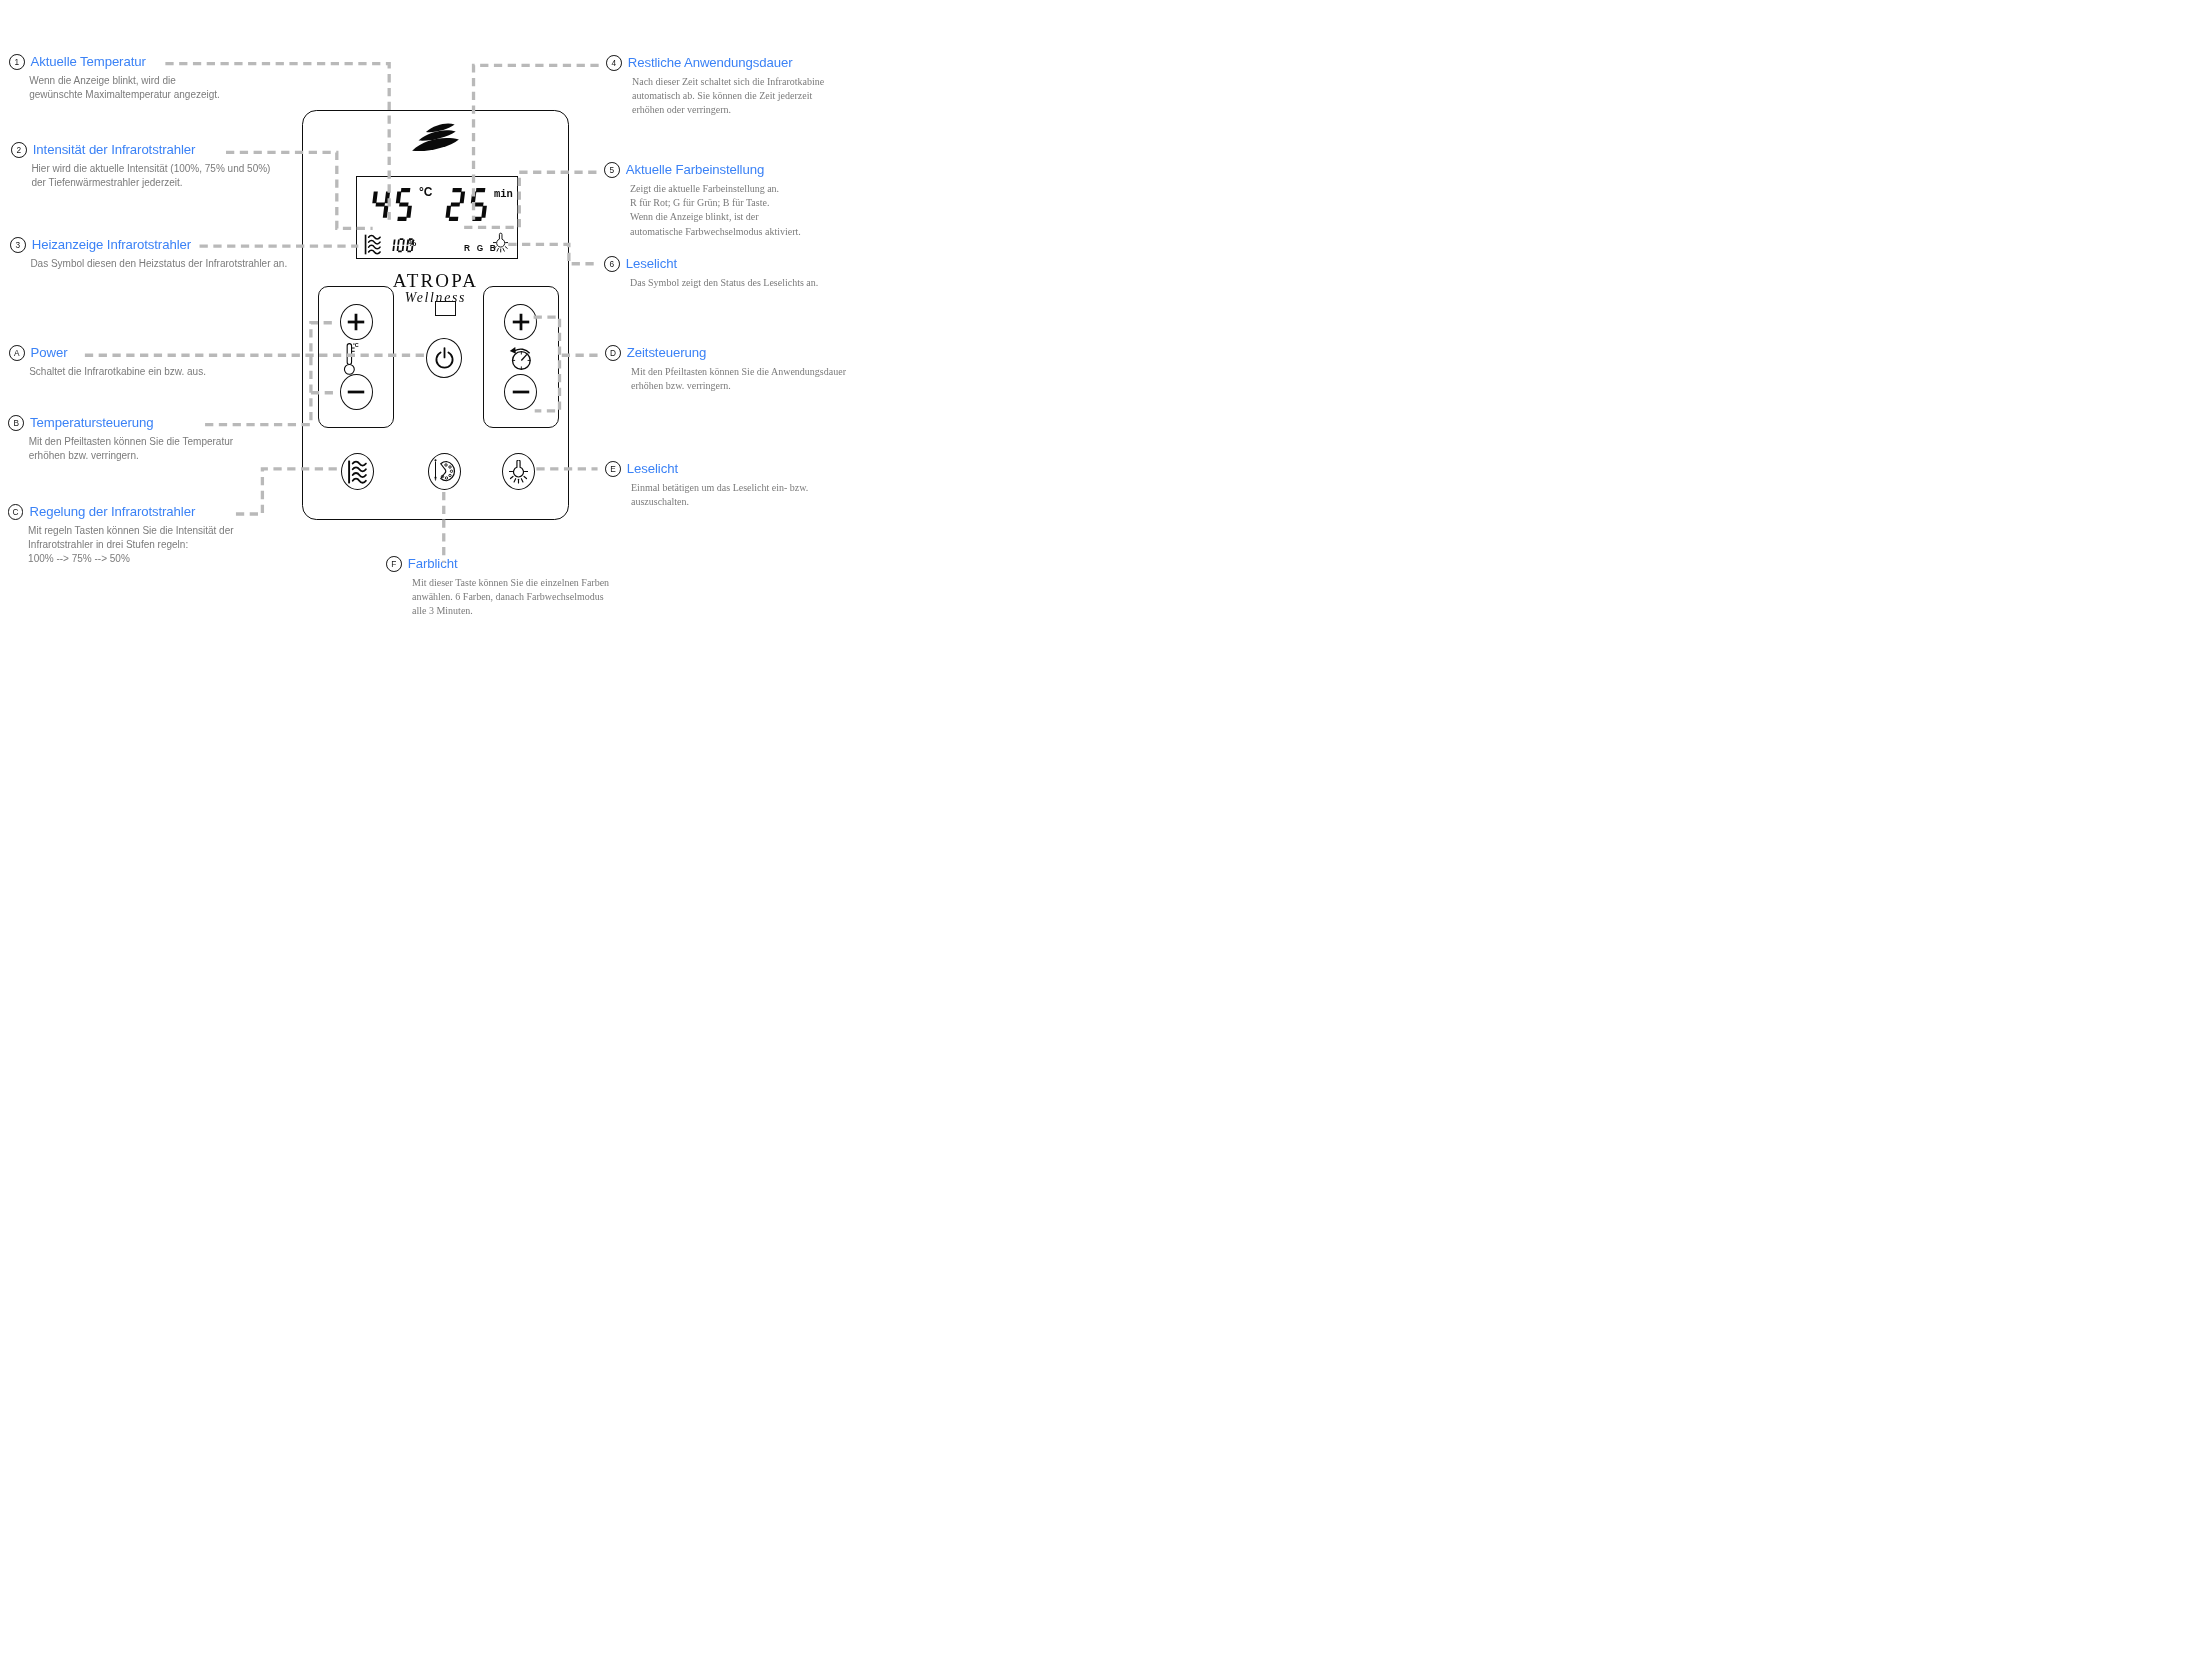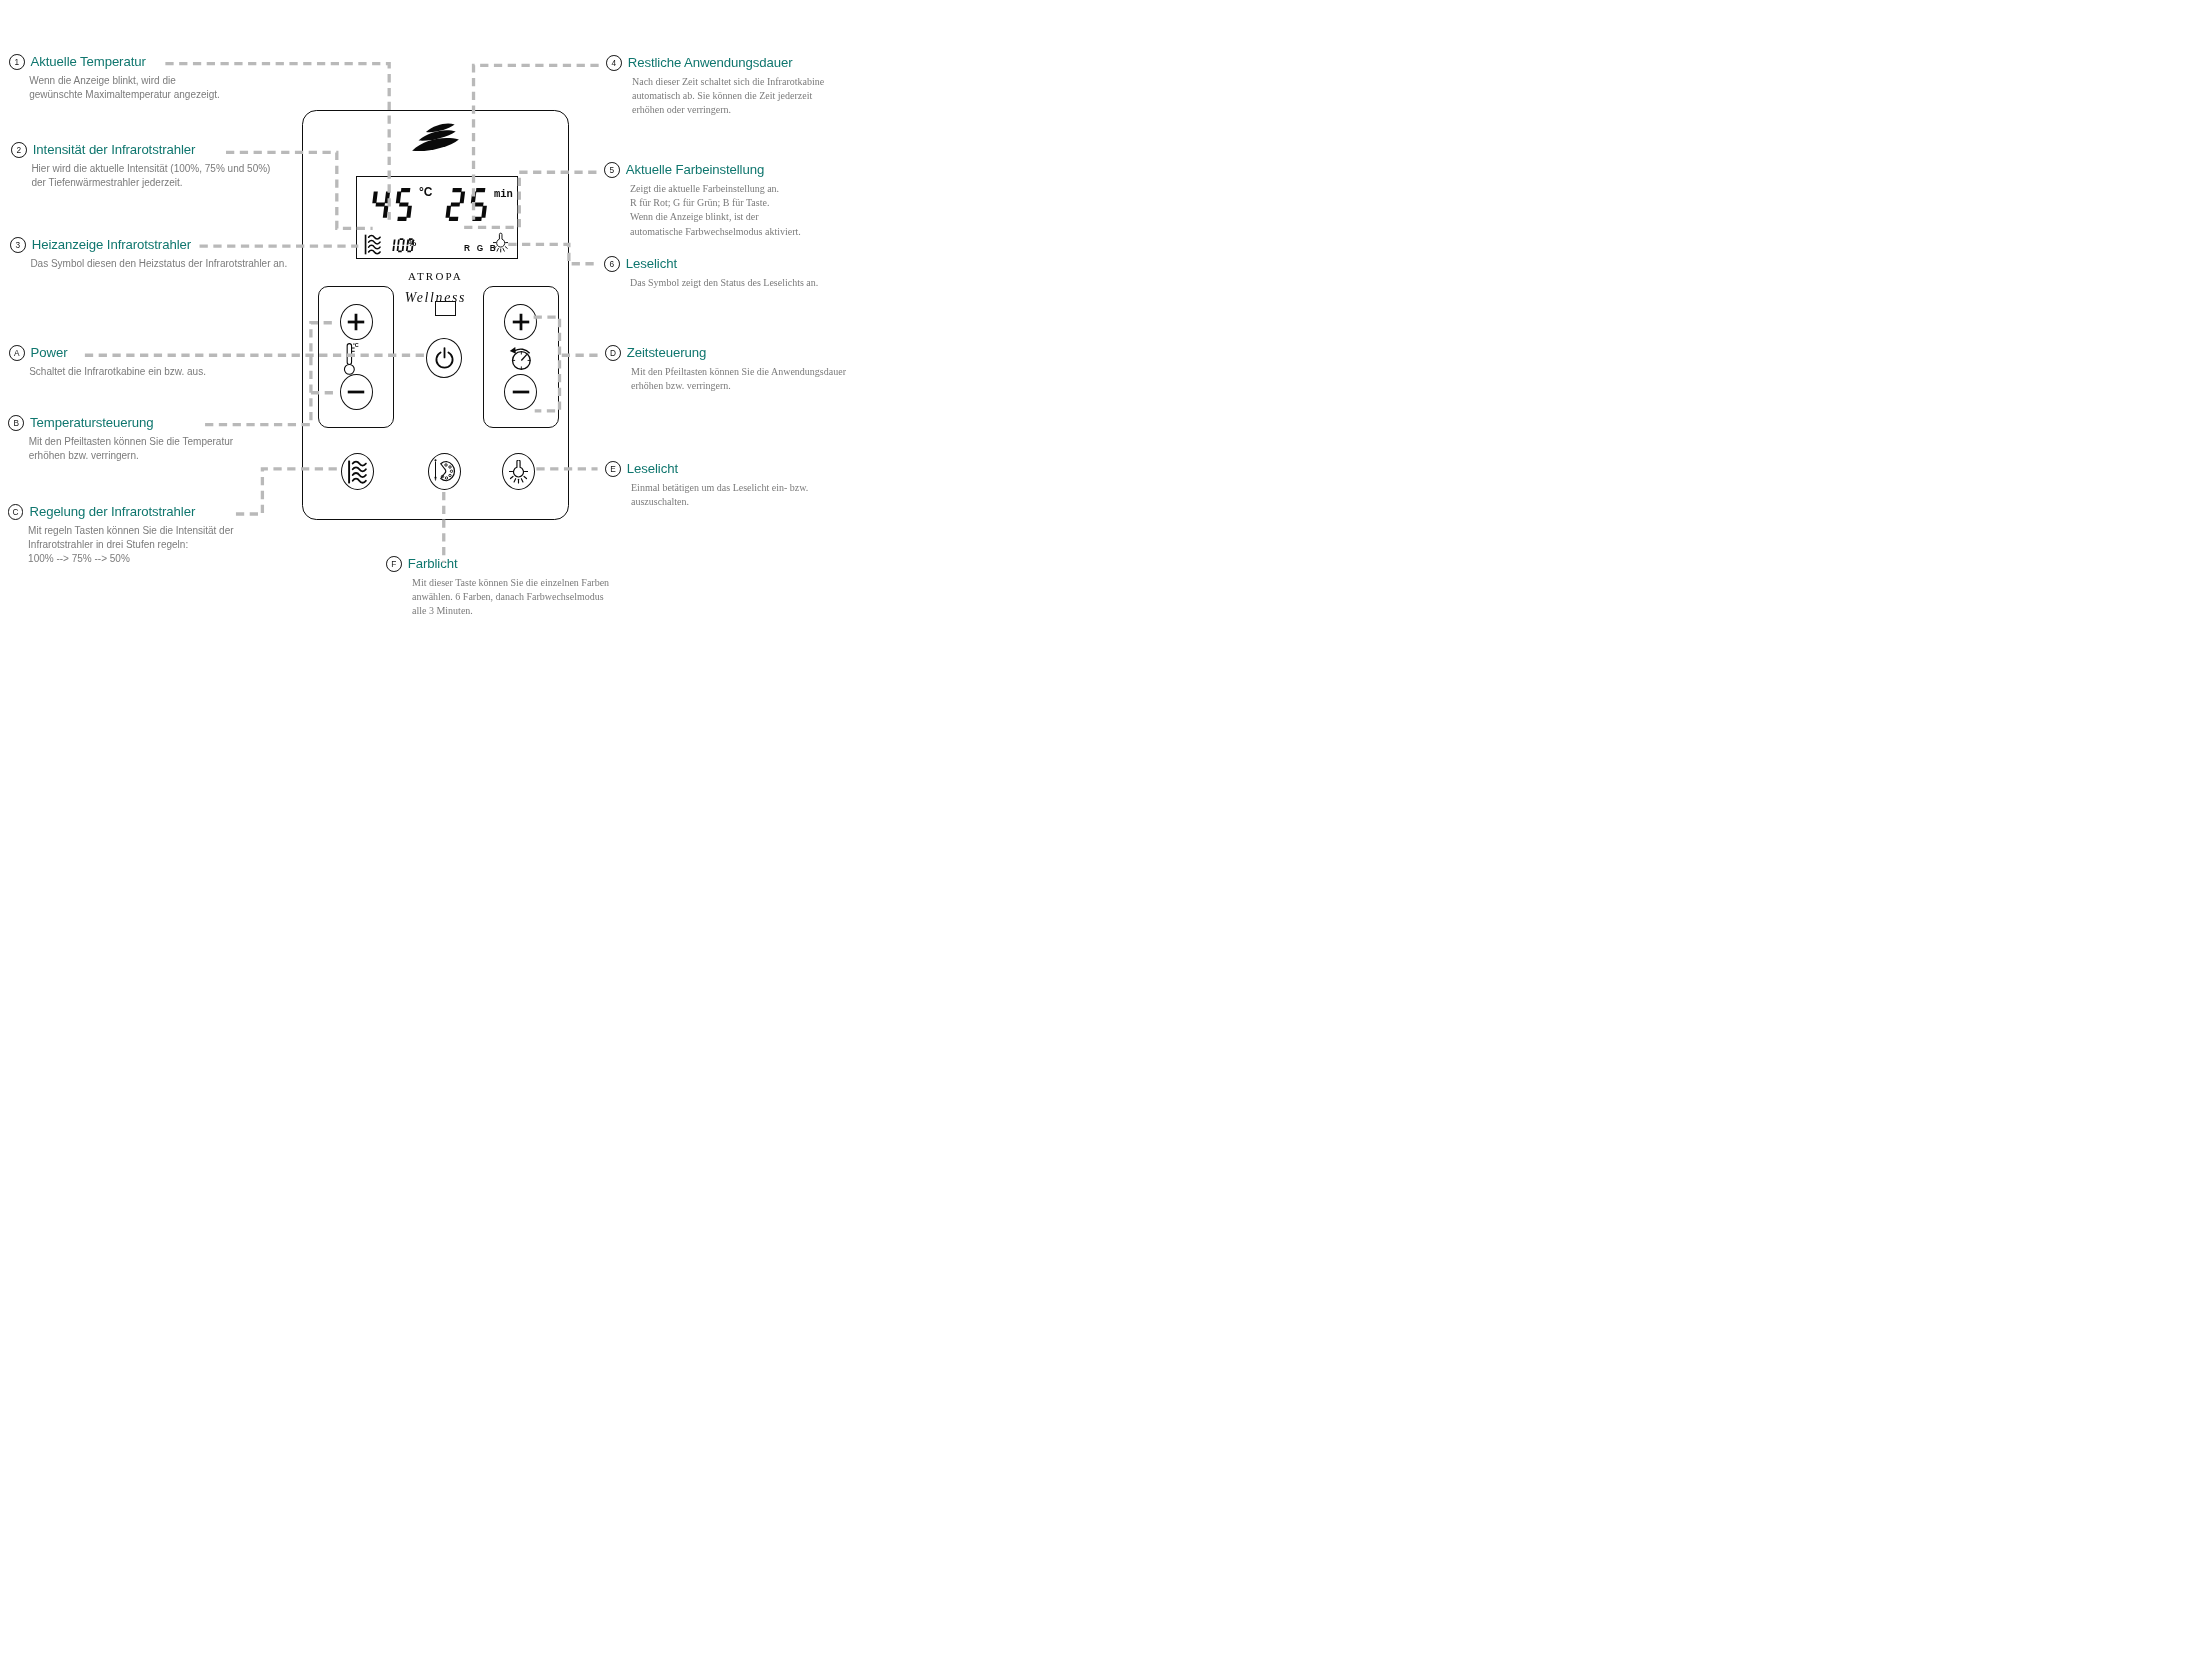--- a/index.html
+++ b/index.html
@@ -9,21 +9,21 @@
 
   
   #leaders{position:absolute;left:0;top:0;z-index:6;pointer-events:none;}
   #leaders polyline{fill:none;stroke:#b9b9b9;stroke-width:6;stroke-dasharray:15 10;}
 
   
   #device{position:absolute;left:302px;top:110px;width:265px;height:408px;
           border:1.4px solid #0d0d0d;border-radius:14.3px;background:#fff;z-index:1;}
   .abs{position:absolute;}
   #brand-name{position:absolute;left:0;top:159px;width:100%;text-align:center;
-      font-family:"Liberation Serif",serif;font-size:11px;letter-spacing:2.2px;color:#0d0d0d;}
+      font-family:"Liberation Serif",serif;font-size:19px;letter-spacing:2.2px;color:#0d0d0d;}
   #brand-sub{position:absolute;left:0;top:179px;width:100%;text-align:center;
       font-family:"Liberation Serif",serif;font-style:italic;font-size:13.8px;letter-spacing:1.7px;color:#0d0d0d;}
 
   #lcd{position:absolute;left:53px;top:65px;width:160px;height:81px;border:1.7px solid #0d0d0d;background:#fff;}
   .lcd-unit{position:absolute;color:#0d0d0d;font-weight:bold;}
   #deg-c{left:62px;top:7.7px;font-size:12px;}
   #min-lbl{left:137px;top:11px;font-size:10.5px;font-family:Liberation Mono, monospace;}
   #pct-lbl{left:51px;top:60px;font-size:9.4px;}
   #rgb-lbl{left:107px;top:66px;font-size:8.3px;letter-spacing:2.2px;font-weight:bold;}
   .segbox{position:absolute;}
@@ -44,21 +44,21 @@
 
   .row-btn{width:33px;height:37px;top:342px;}
   .icon-stroke{fill:none;stroke:#0a0a0a;stroke-linecap:round;}
 
   
   .ann{position:absolute;z-index:3;}
   .ann-h{display:flex;align-items:center;gap:6px;}
   .marker{width:13.8px;height:13.8px;border:1.3px solid #141414;border-radius:50%;flex:0 0 auto;
           display:flex;align-items:center;justify-content:center;font-size:8.3px;color:#141414;
           font-family:"Liberation Sans",sans-serif;}
-  .ann-title{font-size:13.2px;color:#0f766e;white-space:nowrap;letter-spacing:-0.1px;text-align:center;}
+  .ann-title{font-size:13.2px;color:#3b82f6;white-space:nowrap;letter-spacing:-0.1px;text-align:center;}
   .ann-body{margin:3.9px 0 0 20.4px;font-size:10px;line-height:14.3px;color:#7b7b7b;white-space:nowrap;}
   .ann.right .ann-body{margin-left:26px;font-family:Liberation Serif, serif;}
 </style>
 </head>
 <body>
 
 <div id="stage">
 
   <svg id="leaders" width="882" height="662" viewBox="0 0 1600 1200">
     <polyline points="300,115 706,115 706,398"></polyline>

